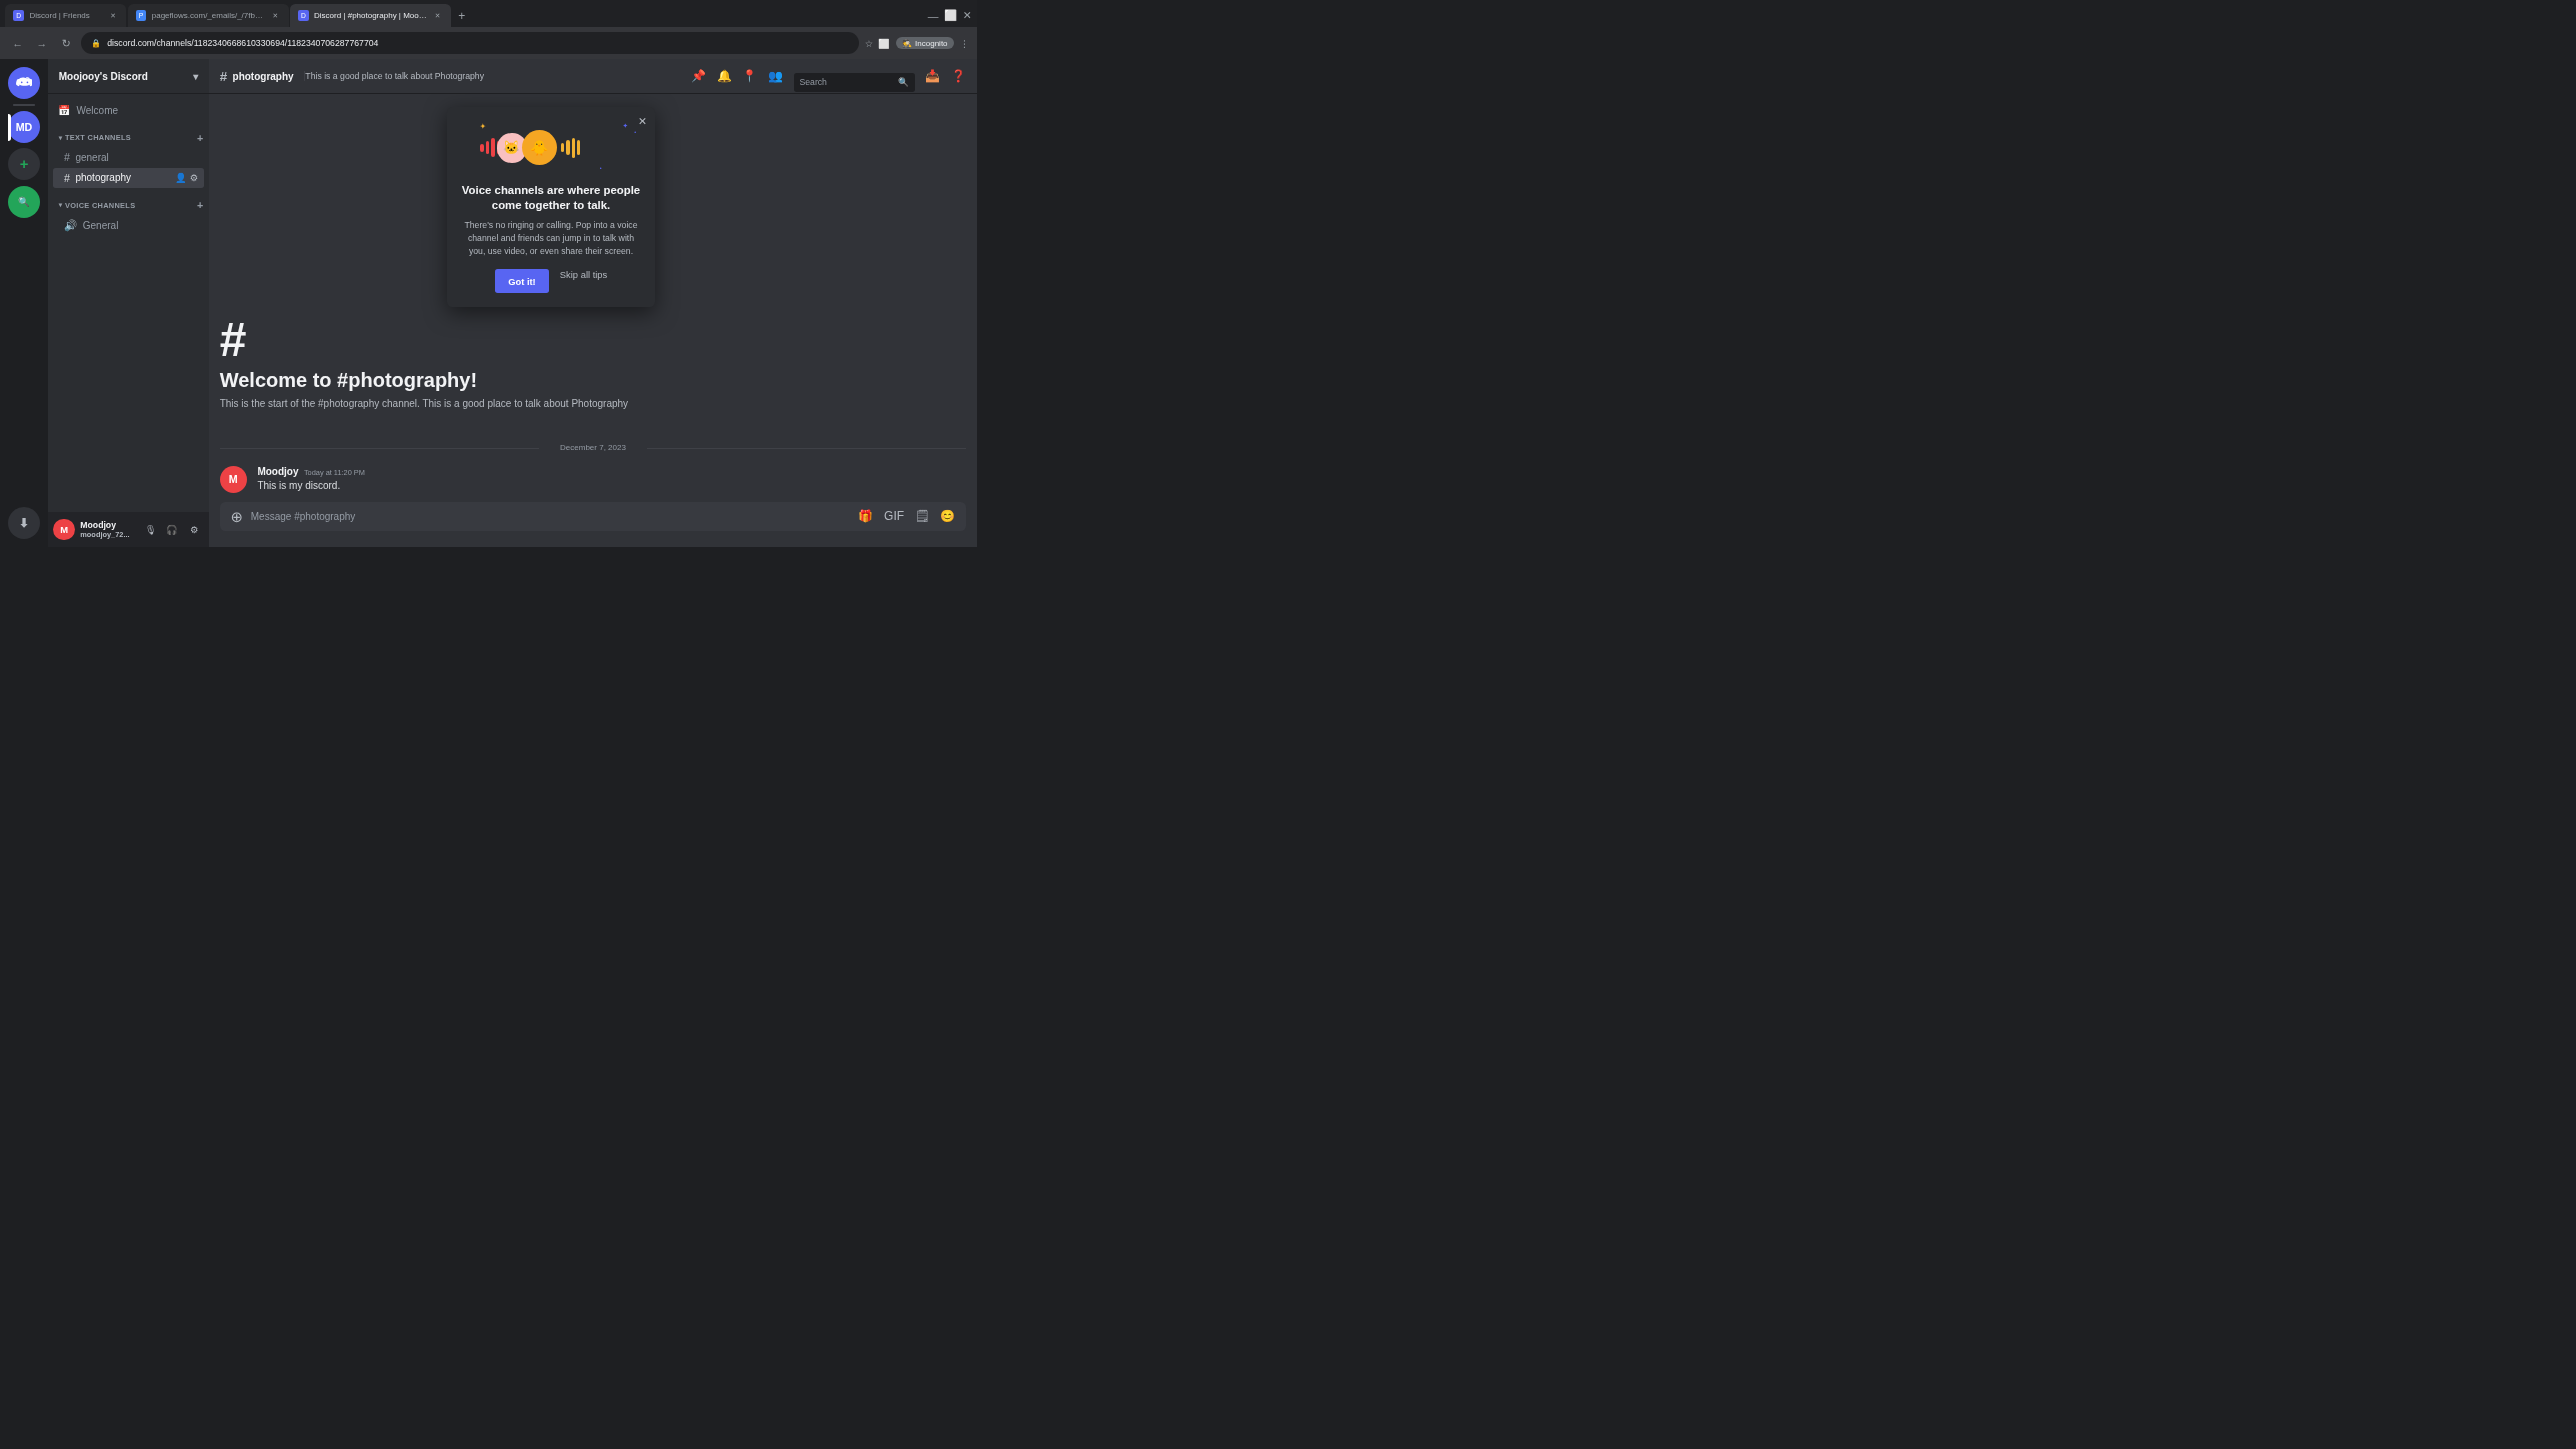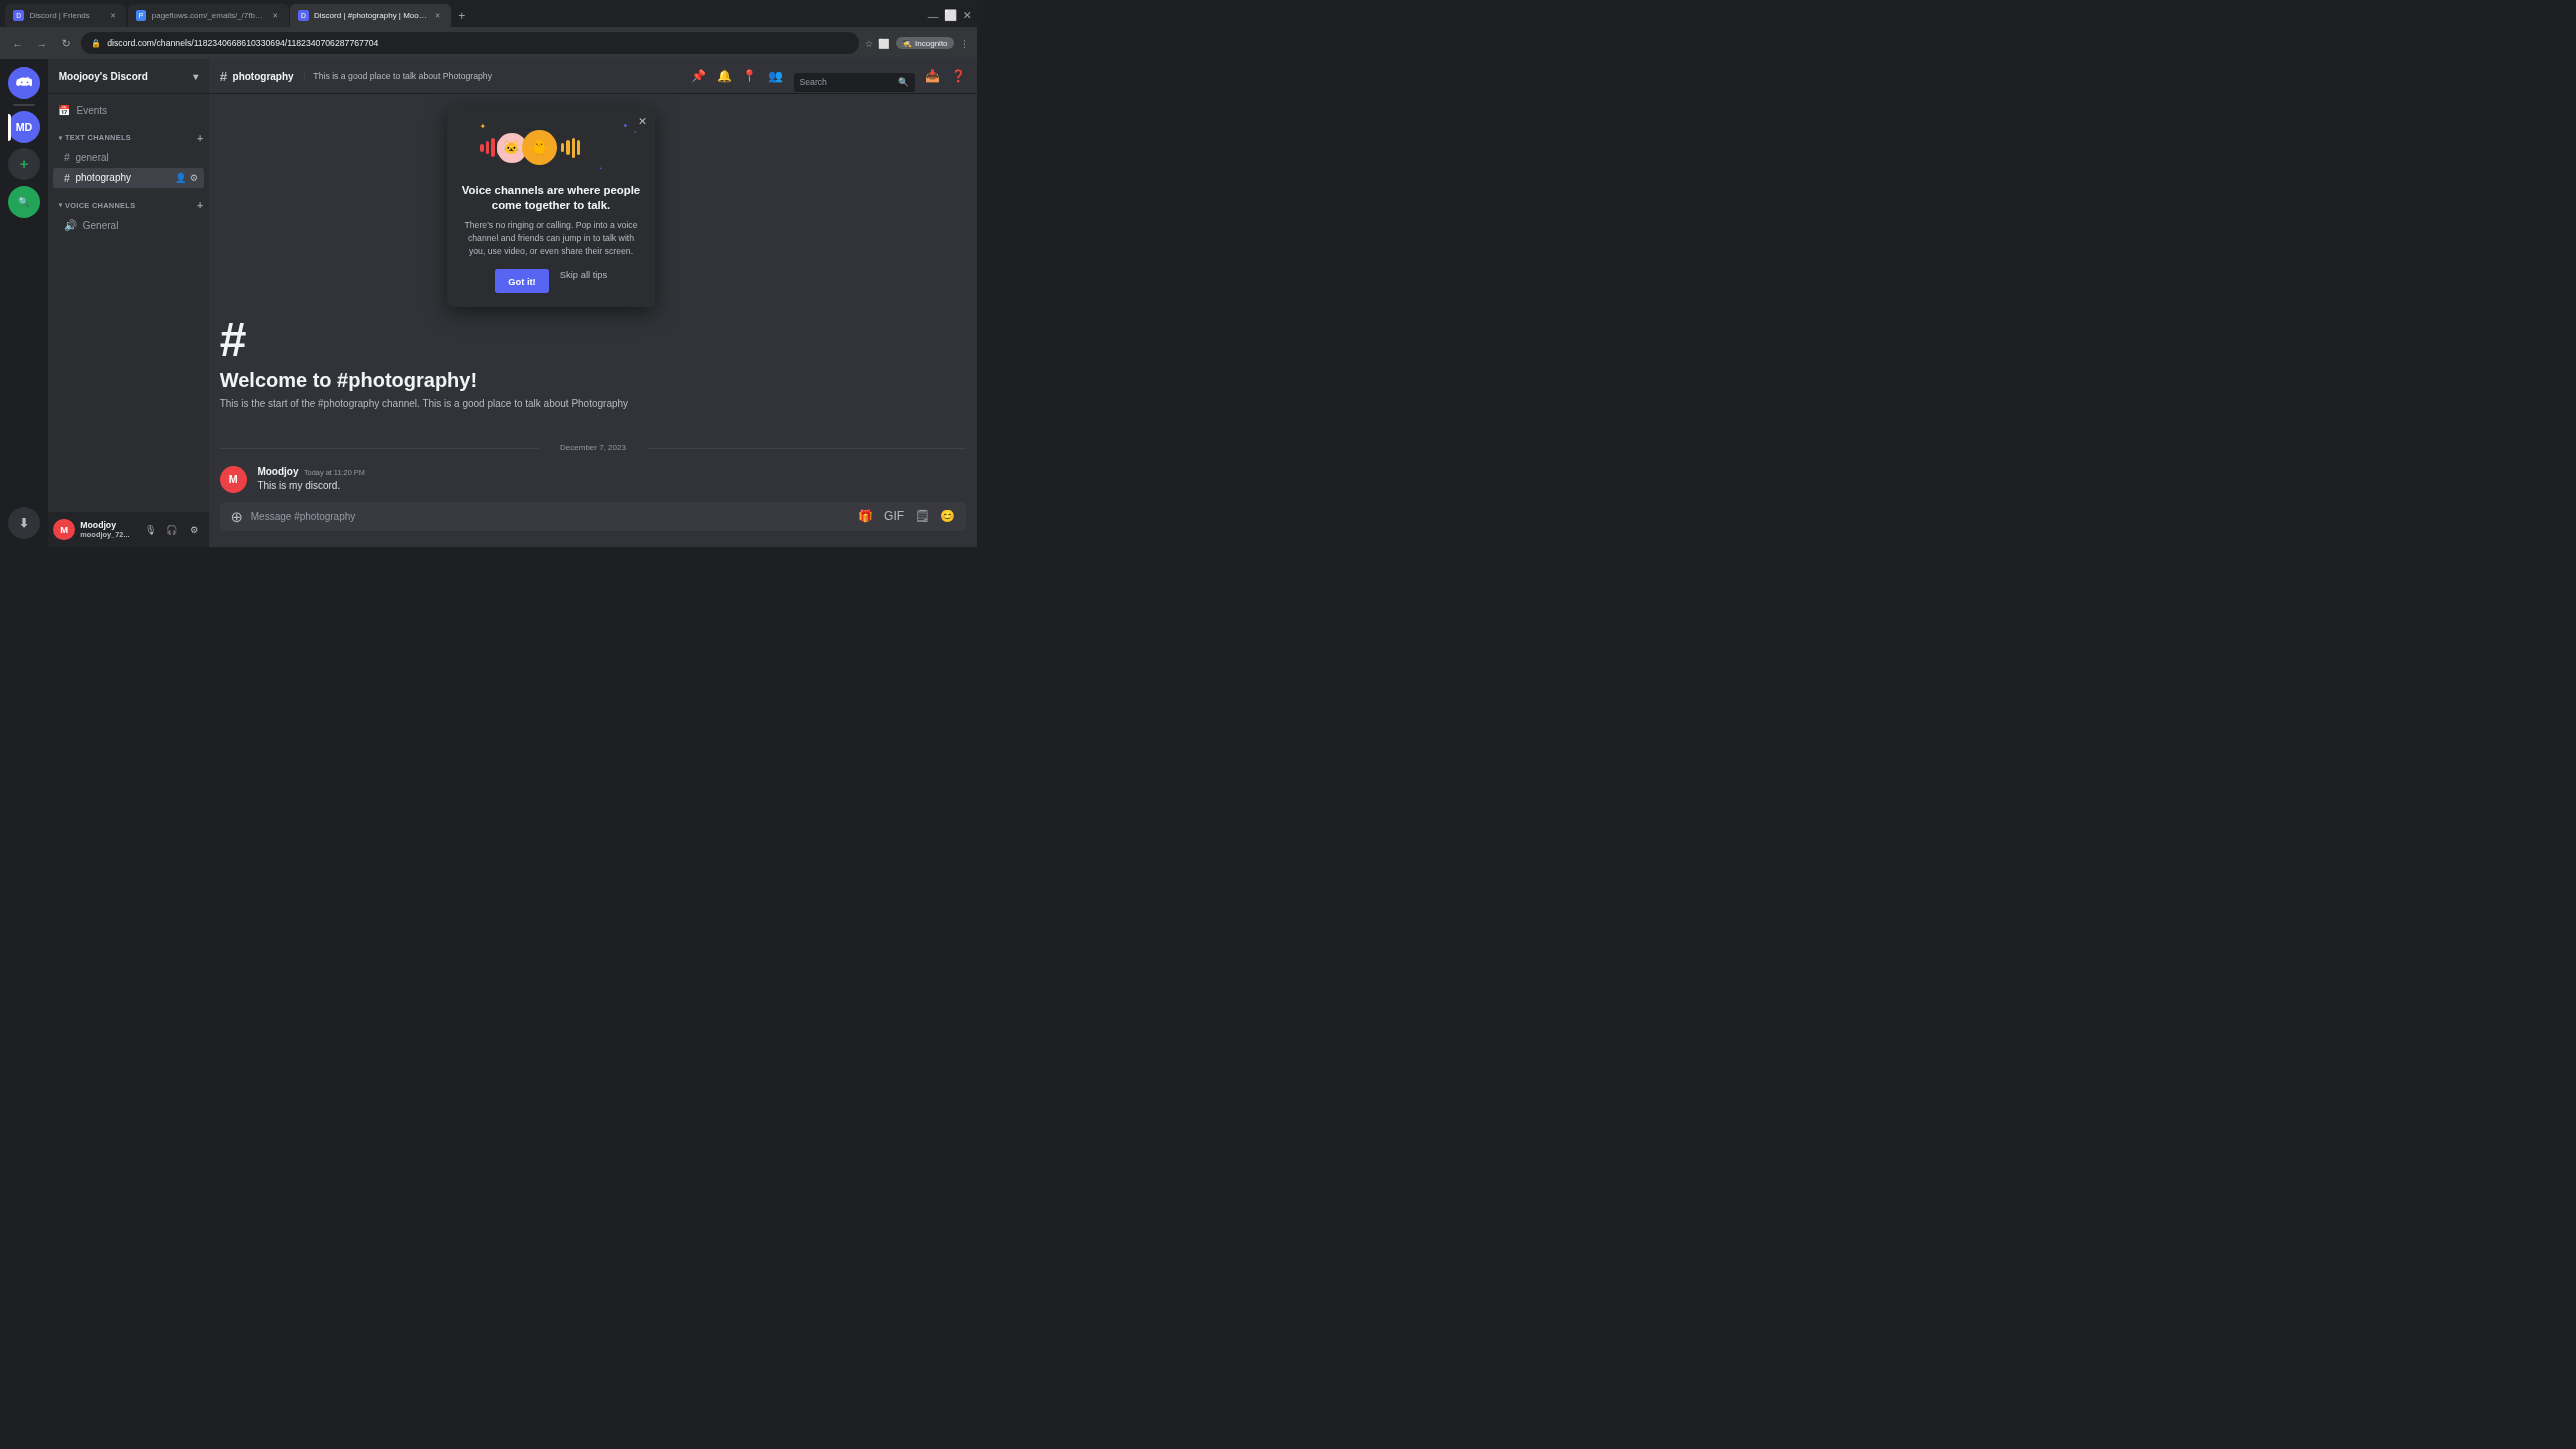--- a/index.html
+++ b/index.html
@@ -360,21 +360,20 @@
       font-weight: 600;
       color: #f2f3f5;
       display: flex;
       align-items: center;
       gap: 5.4px;
     }
     .channel-header-desc {
       font-size: 8.7px;
       color: #b5bac1;
       border-left: 0.7px solid #3f4147;
-      padding-left: 8px;
       margin-left: 2.7px;
     }
     .header-actions {
       margin-left: auto;
       display: flex;
       align-items: center;
       gap: 10.7px;
     }
     .header-icon {
       color: #b5bac1;
@@ -723,21 +722,21 @@
   </div>
 
   <div class="channel-sidebar">
     <div class="server-header">
       <span>Moojooy's Discord</span>
       <span class="server-header-chevron">▾</span>
     </div>
     <div class="channel-list">
       <div class="events-item">
         <span>📅</span>
-        <span>Events</span>
+        <span>Welcome</span>
       </div>
 
       <div class="channel-category">
         <span class="collapse-arrow">▾</span>
         <span>TEXT CHANNELS</span>
         <span class="category-add">+</span>
       </div>
 
       <div class="channel-item">
         <span class="channel-icon">#</span>

